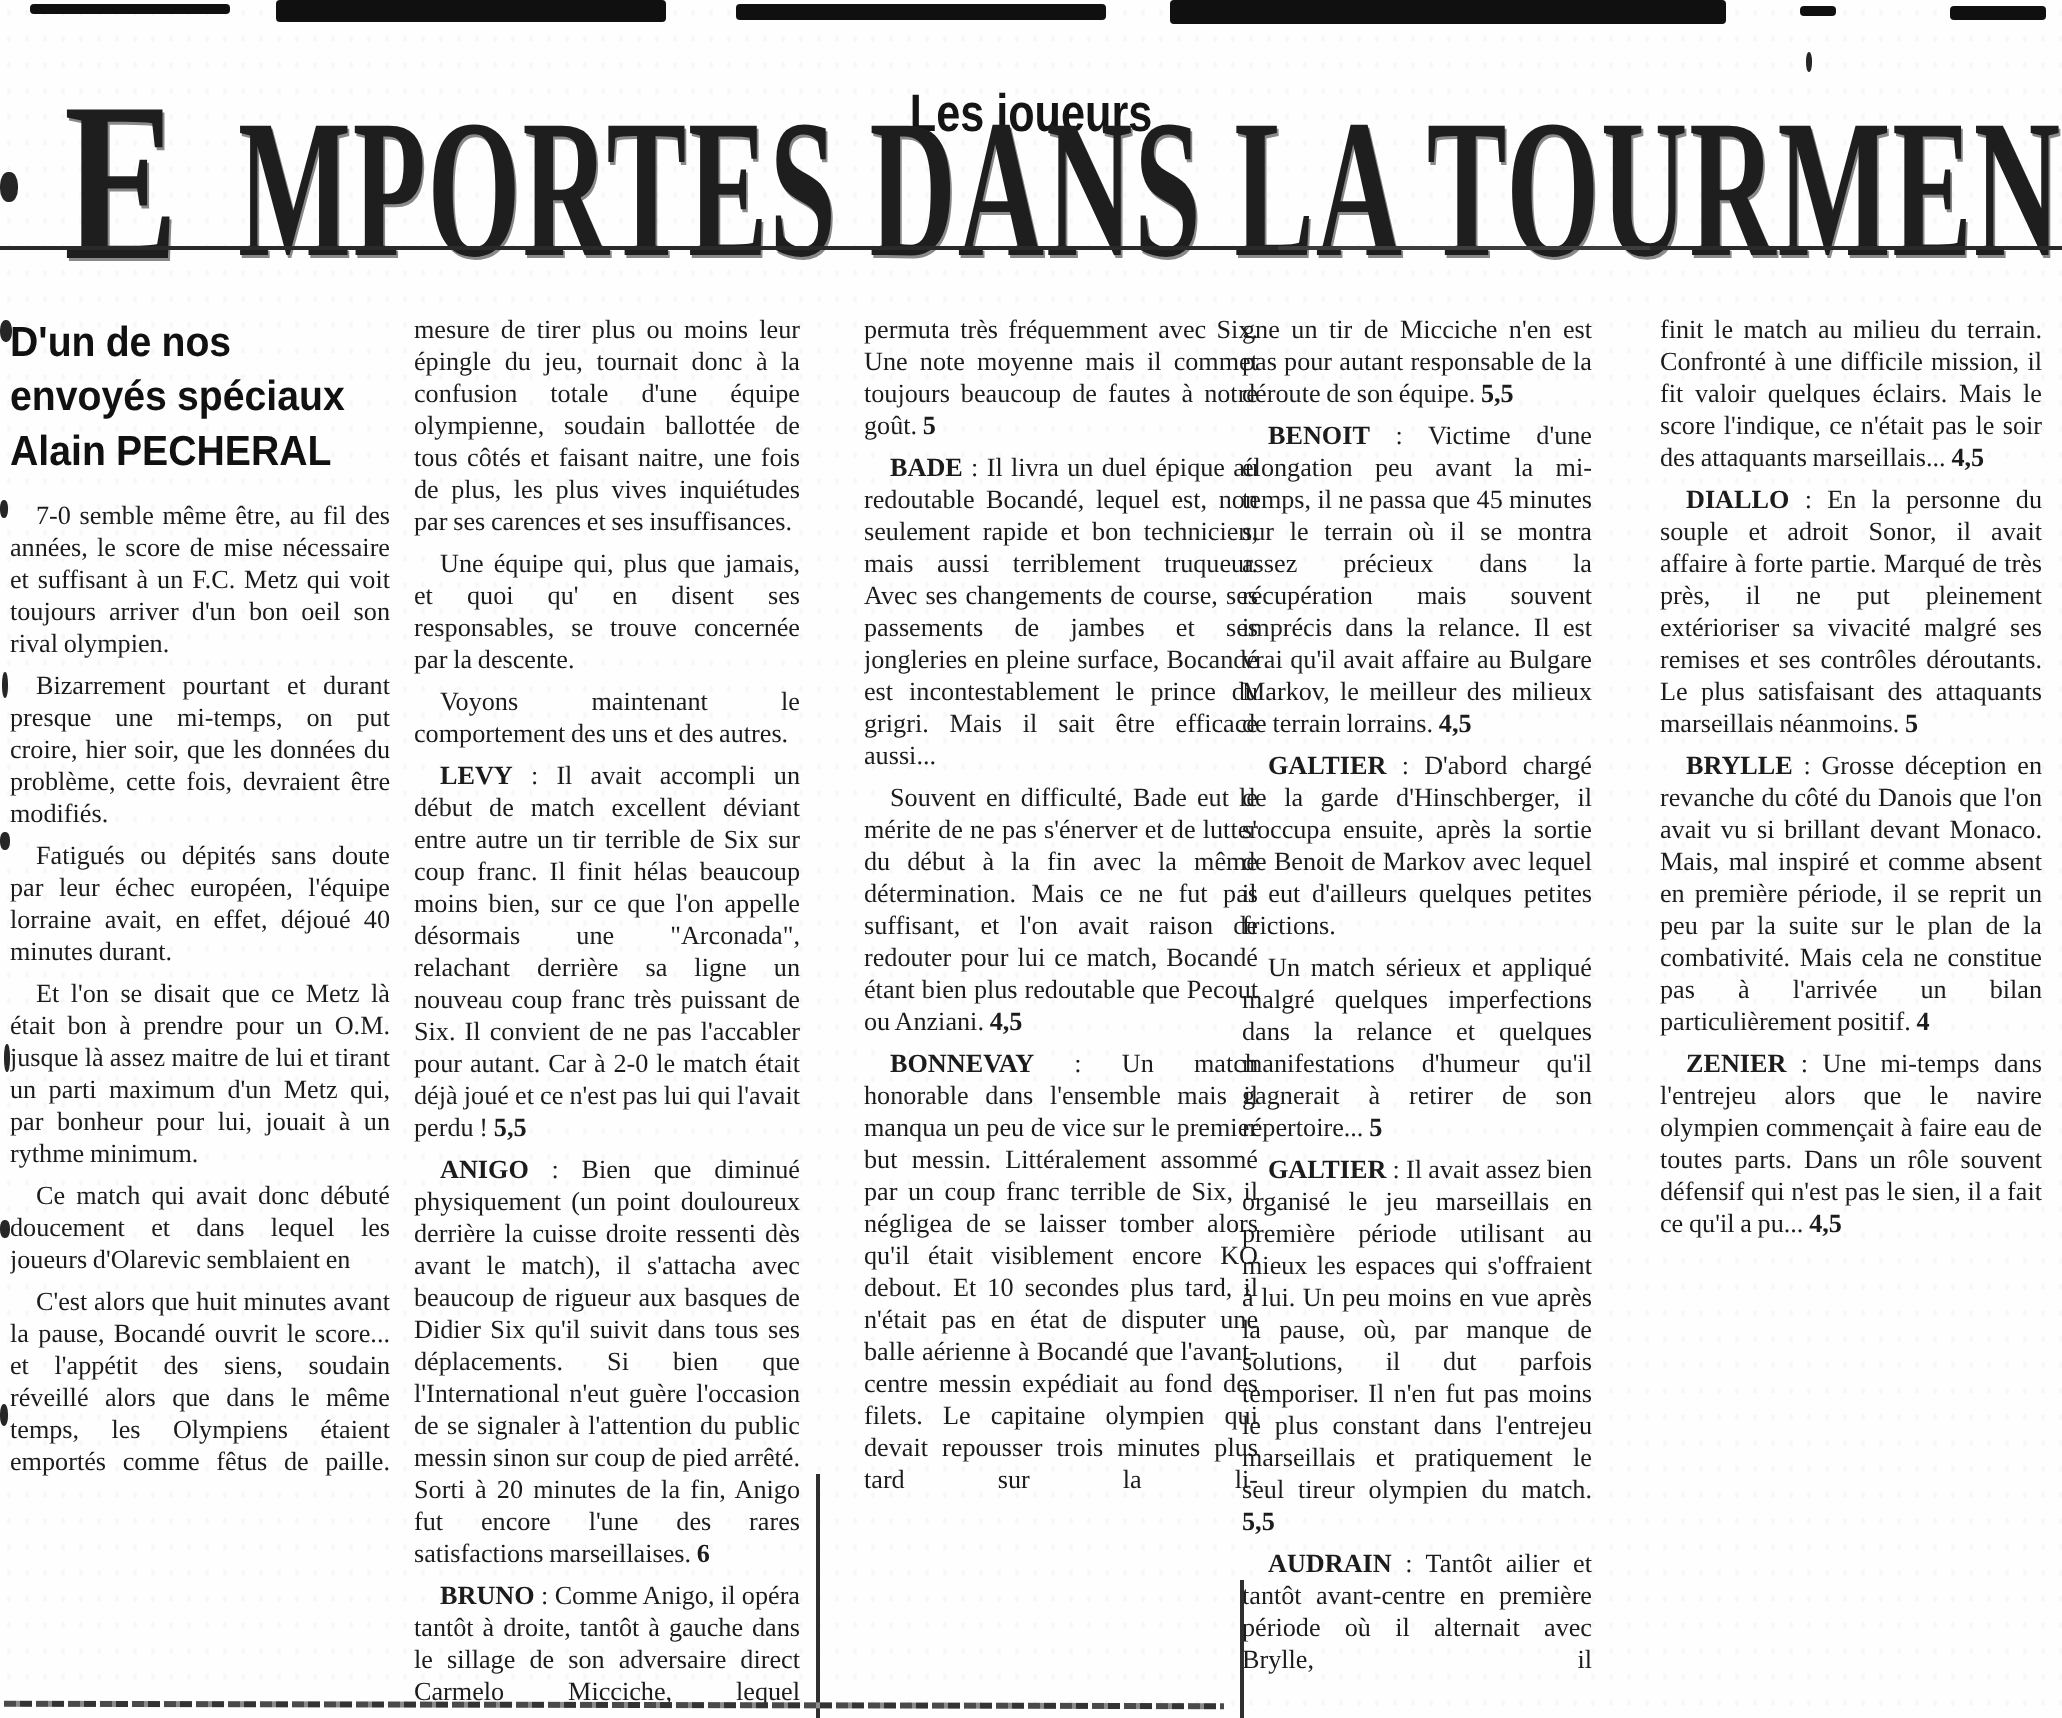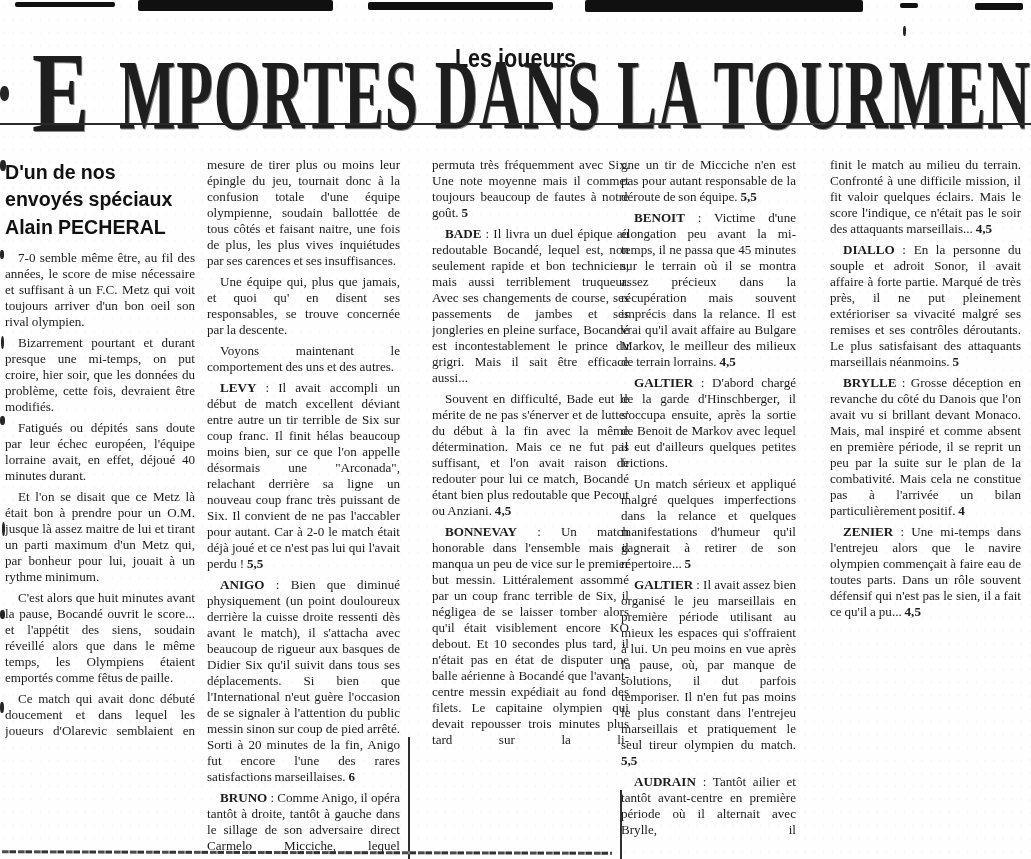--- a/index.html
+++ b/index.html
@@ -95,22 +95,22 @@
   <div class="col col-1 cont-col">
     <div class="byline">
       <div>D'un de nos</div>
       <div>envoyés spéciaux</div>
       <div>Alain PECHERAL</div>
     </div>
       <p>7-0 semble même être, au fil des années, le score de mise nécessaire et suffisant à un F.C. Metz qui voit toujours arriver d'un bon oeil son rival olympien.</p>
       <p>Bizarrement pourtant et durant presque une mi-temps, on put croire, hier soir, que les données du problème, cette fois, devraient être modifiés.</p>
       <p>Fatigués ou dépités sans doute par leur échec européen, l'équipe lorraine avait, en effet, déjoué 40 minutes durant.</p>
       <p>Et l'on se disait que ce Metz là était bon à prendre pour un O.M. jusque là assez maitre de lui et tirant un parti maximum d'un Metz qui, par bonheur pour lui, jouait à un rythme minimum.</p>
+      <p>Ce match qui avait donc débuté doucement et dans lequel les joueurs d'Olarevic semblaient en</p>
       <p>C'est alors que huit minutes avant la pause, Bocandé ouvrit le score... et l'appétit des siens, soudain réveillé alors que dans le même temps, les Olympiens étaient emportés comme fêtus de paille.</p>
-      <p>Ce match qui avait donc débuté doucement et dans lequel les joueurs d'Olarevic semblaient en</p>
     </div>
 
   <div class="col col-2 cont-col">
       <p class="noind">mesure de tirer plus ou moins leur épingle du jeu, tournait donc à la confusion totale d'une équipe olympienne, soudain ballottée de tous côtés et faisant naitre, une fois de plus, les plus vives inquiétudes par ses carences et ses insuffisances.</p>
       <p>Une équipe qui, plus que jamais, et quoi qu' en disent ses responsables, se trouve concernée par la descente.</p>
       <p>Voyons maintenant le comportement des uns et des autres.</p>
       <p><b>LEVY</b> : Il avait accompli un début de match excellent déviant entre autre un tir terrible de Six sur coup franc. Il finit hélas beaucoup moins bien, sur ce que l'on appelle désormais une "Arconada", relachant derrière sa ligne un nouveau coup franc très puissant de Six. Il convient de ne pas l'accabler pour autant. Car à 2-0 le match était déjà joué et ce n'est pas lui qui l'avait perdu !<b> 5,5</b></p>
       <p><b>ANIGO</b> : Bien que diminué physiquement (un point douloureux derrière la cuisse droite ressenti dès avant le match), il s'attacha avec beaucoup de rigueur aux basques de Didier Six qu'il suivit dans tous ses déplacements. Si bien que l'International n'eut guère l'occasion de se signaler à l'attention du public messin sinon sur coup de pied arrêté. Sorti à 20 minutes de la fin, Anigo fut encore l'une des rares satisfactions marseillaises.<b> 6</b></p>
       <p><b>BRUNO</b> : Comme Anigo, il opéra tantôt à droite, tantôt à gauche dans le sillage de son adversaire direct Carmelo Micciche, lequel</p>
     </div>

